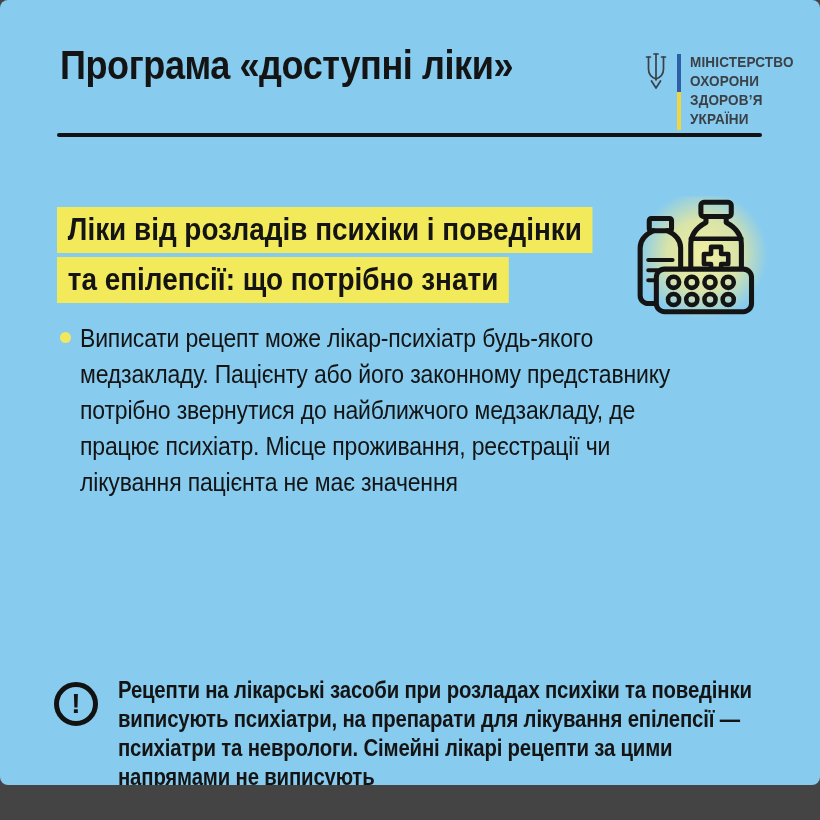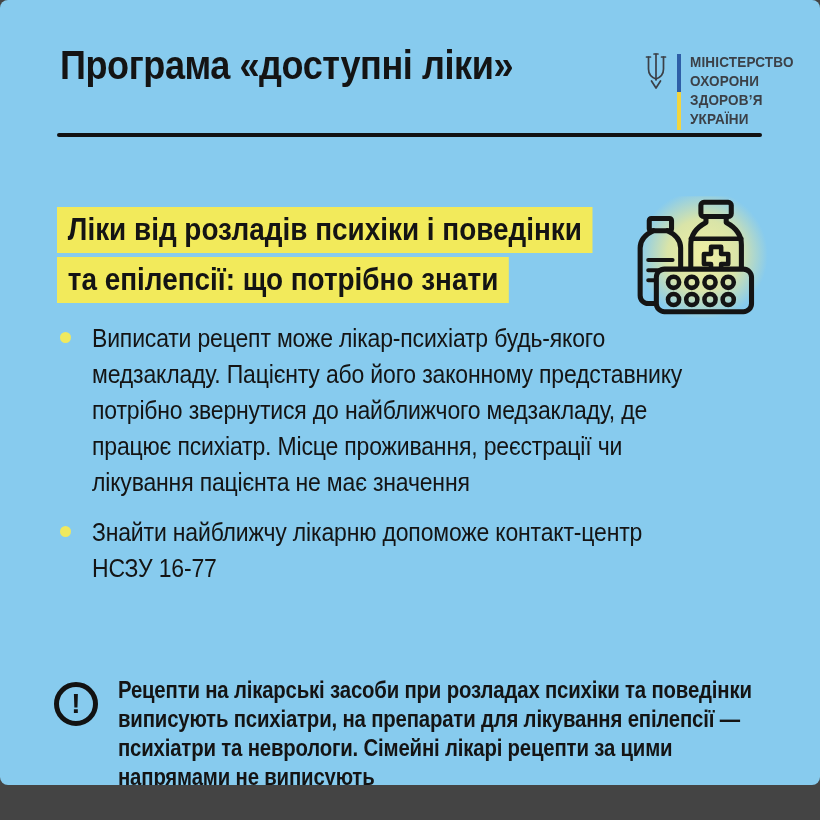--- a/index.html
+++ b/index.html
@@ -42,21 +42,21 @@
     display:inline-block; background:var(--highlight,#F2EA5B);
     font-size:31px; font-weight:700; line-height:34px;
     padding:6px 12px; margin-bottom:4px; white-space:nowrap;
   }
   
   .meds{position:absolute; left:628px; top:196px; width:162px; height:122px;}
   
   .bullets{
     position:absolute; left:60px; top:320px; width:710px; list-style:none;
   }
-  .bullets li{display:flex; gap:21px; margin-bottom:14px;}
+  .bullets li{display:flex; gap:9px; margin-bottom:14px;}
   .dot{
     flex:0 0 11px; width:11px; height:11px; border-radius:50%;
     background:var(--bullet,#F0E95E); margin-top:12px;
   }
   .b-text{
     font-size:26px; line-height:36px; letter-spacing:-0.2px;
     width:765px; transform:scaleX(0.885); transform-origin:0 0;
   }
   
   .note{position:absolute; left:54px; top:676px; display:flex; gap:20px;}
@@ -146,24 +146,20 @@
         </g>
       </g>
     </svg>
   </div>
 
   <ul class="bullets">
     <li>
       <span class="dot"></span>
       <div class="b-text">Виписати рецепт може лікар-психіатр будь-якого медзакладу. Пацієнту або його законному представнику потрібно звернутися до найближчого медзакладу, де працює психіатр. Місце проживання, реєстрації чи лікування пацієнта не має значення</div>
     </li>
-    <li>
-      <span class="dot"></span>
-      <div class="b-text">Знайти найближчу лікарню допоможе контакт-центр НСЗУ 16-77</div>
-    </li>
   </ul>
 
   <div class="note">
     <div class="excl">!</div>
     <div class="note-text">Рецепти на лікарські засоби при розладах психіки та поведінки виписують психіатри, на препарати для лікування епілепсії — психіатри та неврологи. Сімейні лікарі рецепти за цими напрямами не виписують</div>
   </div>
 
 </div>
 
 </body></html>

